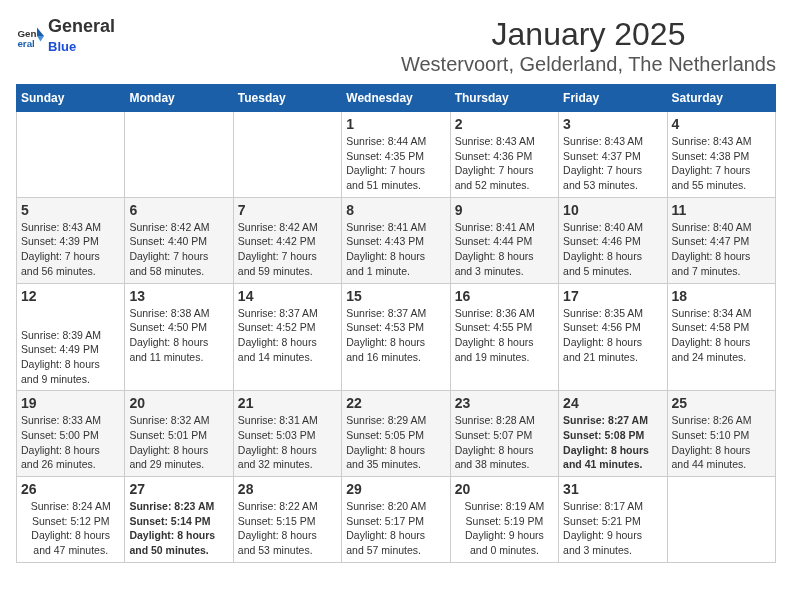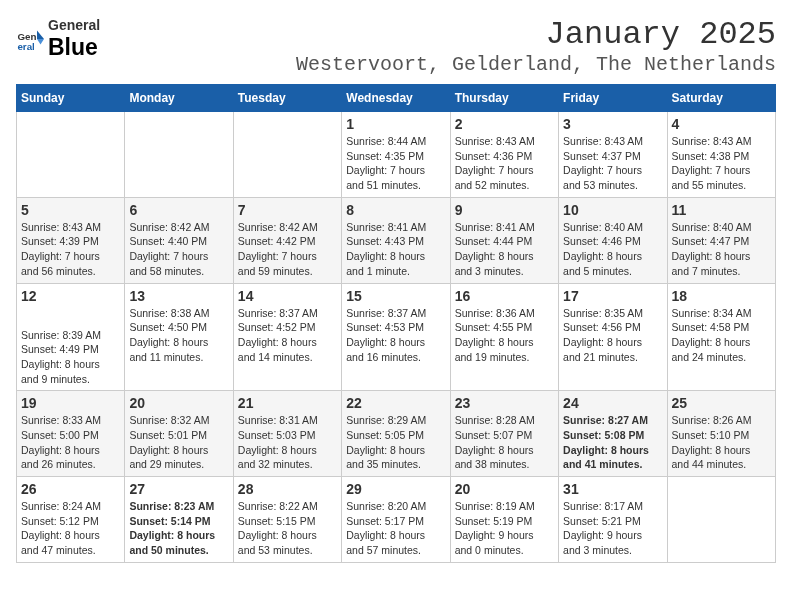--- a/index.html
+++ b/index.html
@@ -15,36 +15,35 @@
       align-items: flex-start;
       justify-content: space-between;
       margin-bottom: 8px;
     }
     .logo {
       display: flex;
       align-items: center;
       gap: 4px;
     }
     .logo-text-general {
-      font-size: 14px;
+      font-size: 18px;
       font-weight: bold;
       color: #333;
     }
     .logo-text-blue {
-      font-size: 23px;
+      font-size: 13px;
       font-weight: bold;
-      color: #000000;
+      color: #1d4ed8;
     }
     .logo-icon {
       width: 28px;
       height: 28px;
     }
     .title-block {
-      text-align: right;
-      font-family: Liberation Mono, monospace;
+      text-align: center;
     }
     .calendar-title {
       font-size: 32px;
       font-weight: normal;
       color: #333;
     }
     .calendar-subtitle {
       font-size: 20px;
       color: #555;
     }
@@ -306,21 +305,21 @@
           <span class="day-number">25</span>
           <div class="day-info" style="white-space: pre-line;">Sunrise: 8:26 AM
 Sunset: 5:10 PM
 Daylight: 8 hours
 and 44 minutes.</div>
         </td>
       </tr>
       <tr>
         <td>
           <span class="day-number">26</span>
-          <div class="day-info" style="white-space: pre-line;">Sunrise: 8:24 AM
+          <div class="day-info" style="white-space: pre-line; text-align: center;">Sunrise: 8:24 AM
 Sunset: 5:12 PM
 Daylight: 8 hours
 and 47 minutes.</div>
         </td>
         <td>
           <span class="day-number">27</span>
           <div class="day-info" style="white-space: pre-line; font-weight: bold;">Sunrise: 8:23 AM
 Sunset: 5:14 PM
 Daylight: 8 hours
 and 50 minutes.</div>
@@ -334,21 +333,21 @@
         </td>
         <td>
           <span class="day-number">29</span>
           <div class="day-info" style="white-space: pre-line;">Sunrise: 8:20 AM
 Sunset: 5:17 PM
 Daylight: 8 hours
 and 57 minutes.</div>
         </td>
         <td>
           <span class="day-number">20</span>
-          <div class="day-info" style="white-space: pre-line;">Sunrise: 8:19 AM
+          <div class="day-info" style="white-space: pre-line; text-align: center;">Sunrise: 8:19 AM
 Sunset: 5:19 PM
 Daylight: 9 hours
 and 0 minutes.</div>
         </td>
         <td>
           <span class="day-number">31</span>
           <div class="day-info" style="white-space: pre-line;">Sunrise: 8:17 AM
 Sunset: 5:21 PM
 Daylight: 9 hours
 and 3 minutes.</div>

